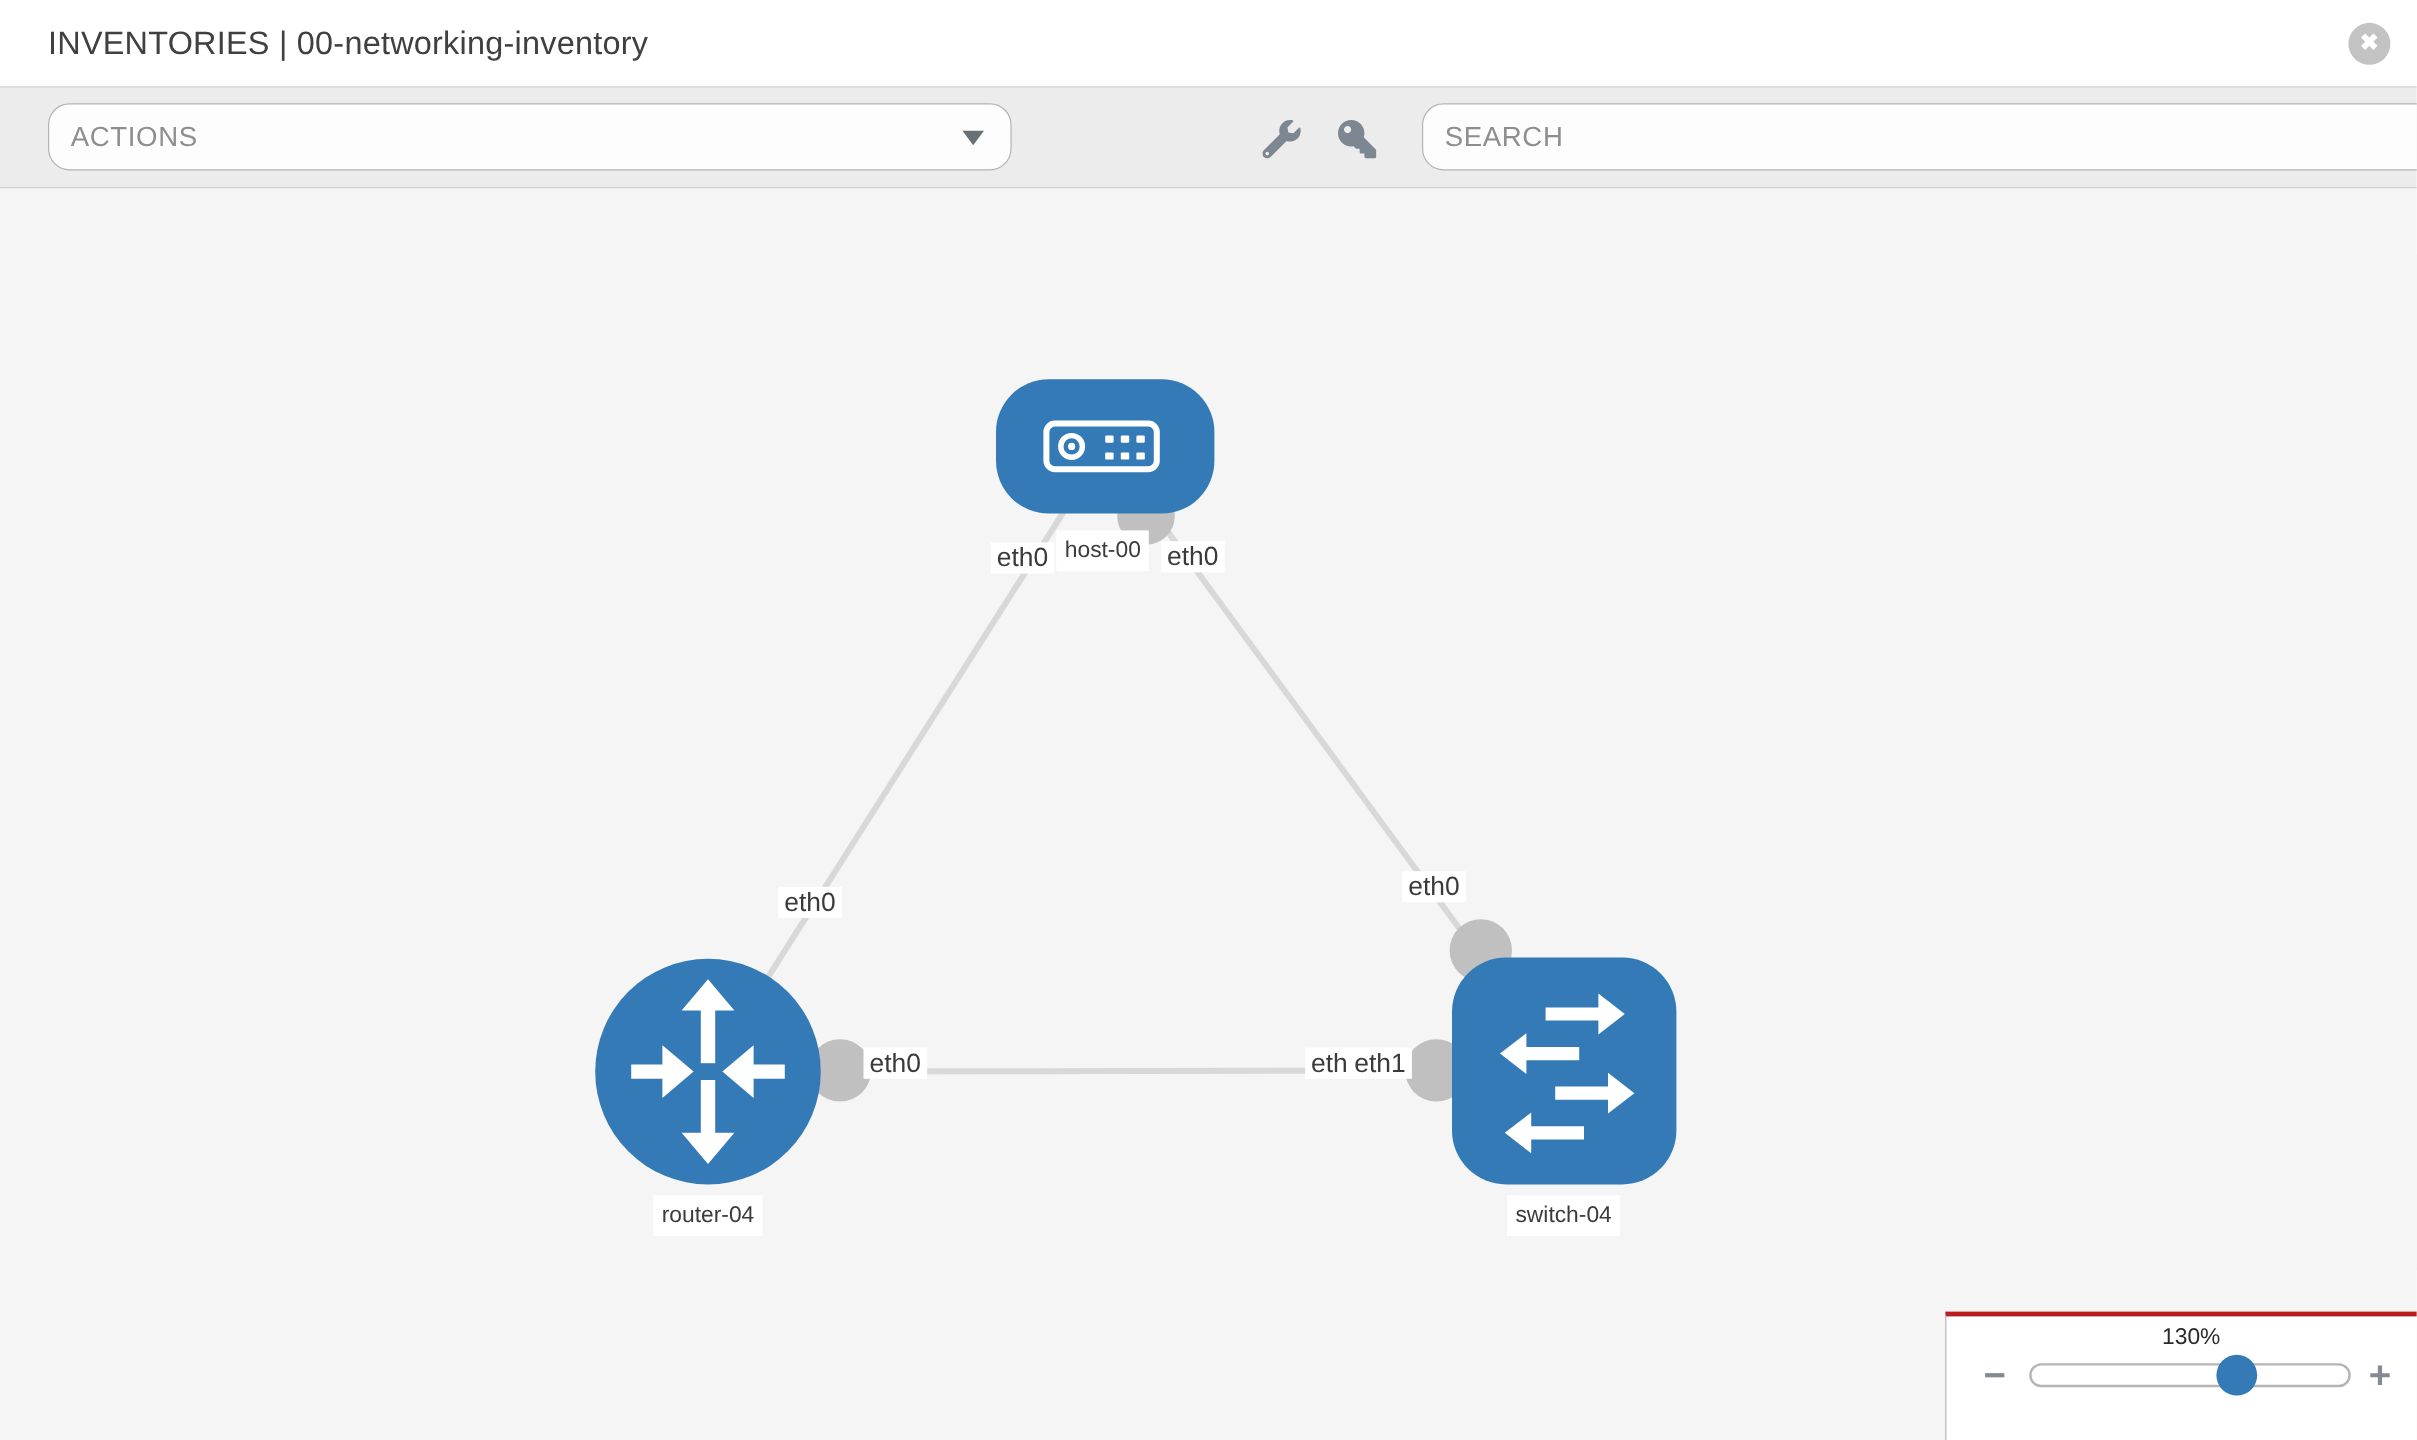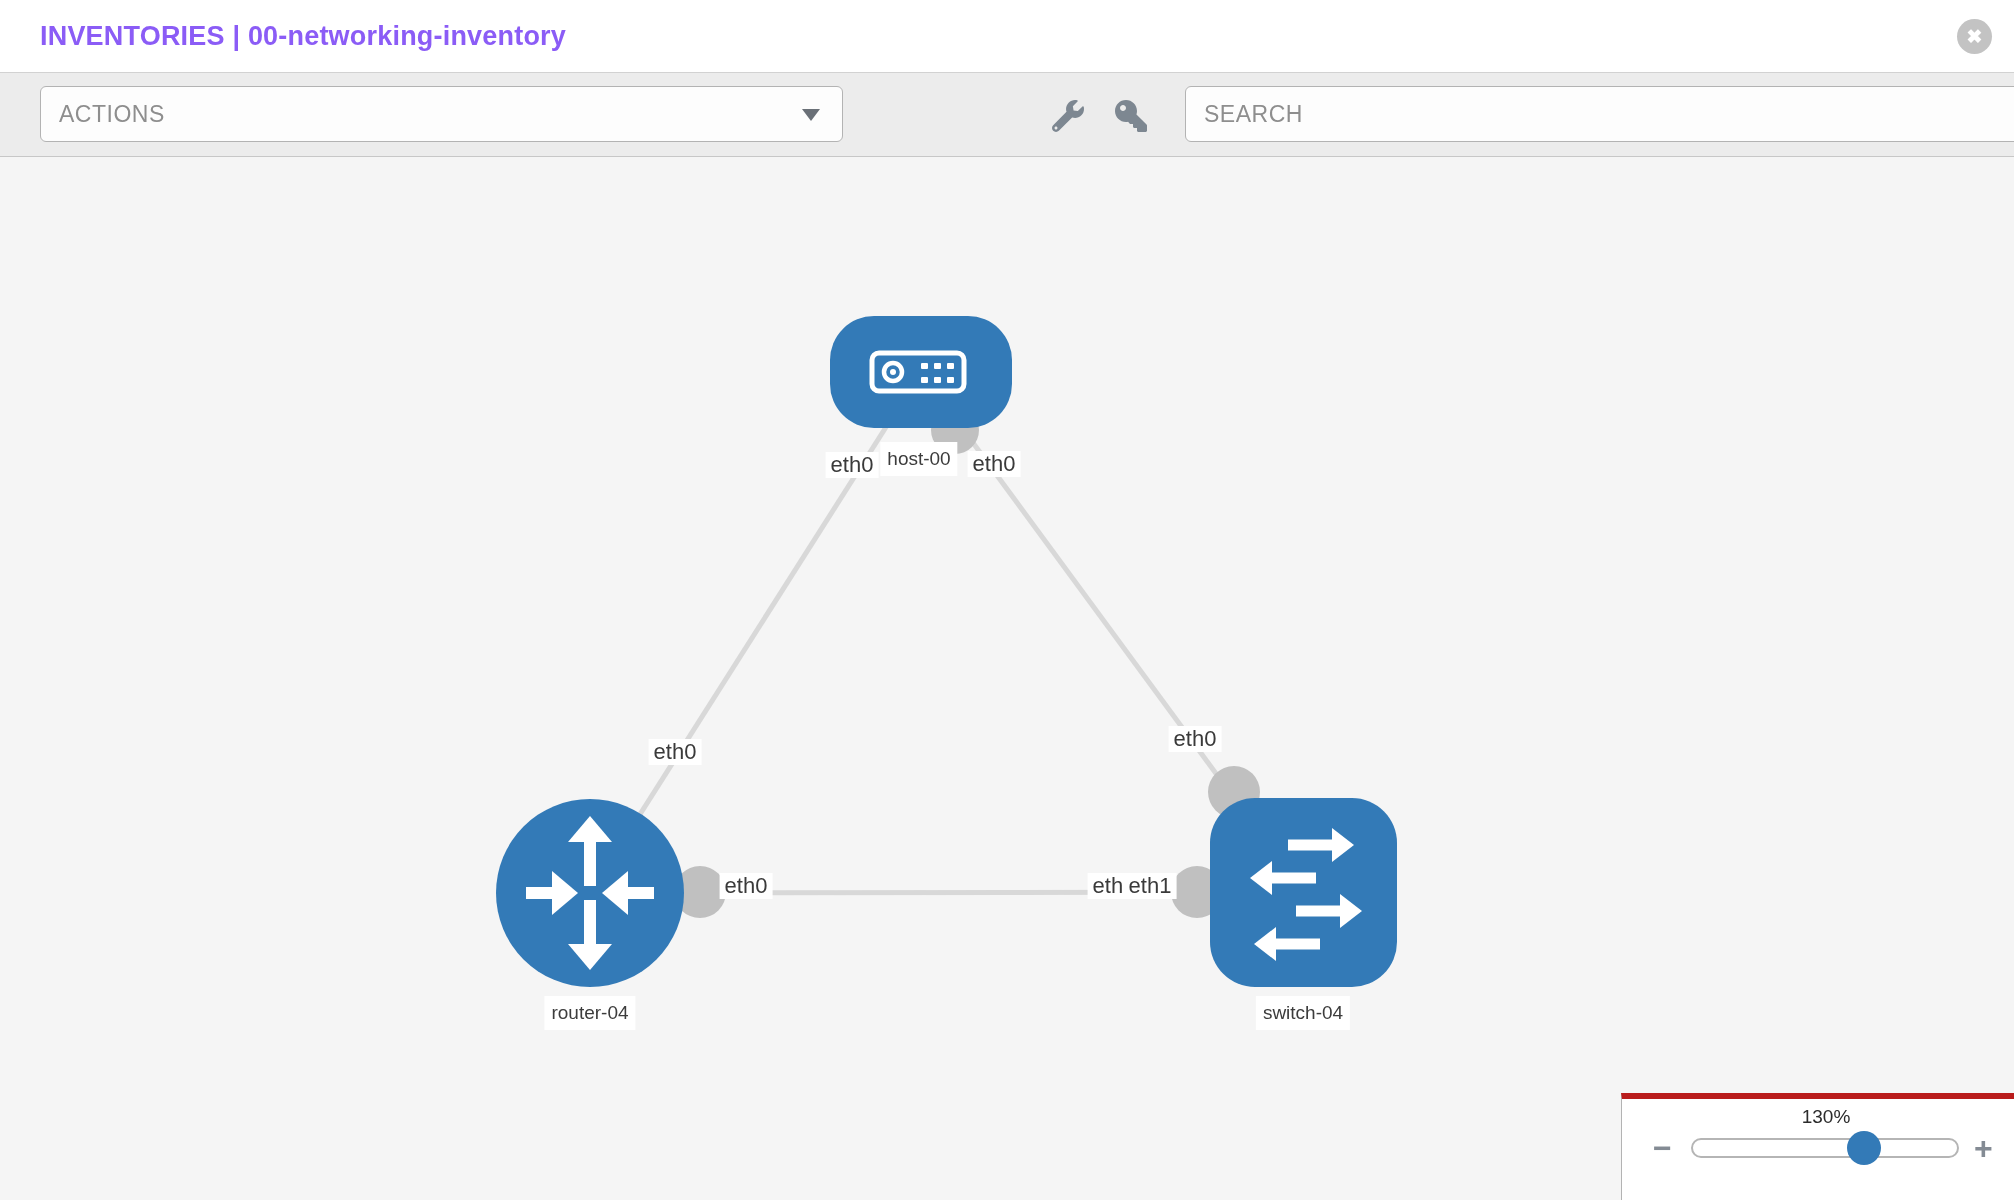--- a/index.html
+++ b/index.html
@@ -1,44 +1,44 @@
 <!DOCTYPE html>
 <html><head>
 <meta charset="utf-8">
 <style>
   * { margin:0; padding:0; box-sizing:border-box; }
   html,body { width:2014px; height:1200px; font-family:"Liberation Sans", sans-serif; }
   .app { position:relative; width:2014px; height:1200px; background:#fff; overflow:hidden; }
 
   
   .titlebar { position:absolute; left:0; top:0; width:2014px; height:72px; background:#fff; }
-  .titlebar h1 { position:absolute; left:40px; top:0; line-height:72px; font-size:27px; font-weight:bold; color:#8b5cf6; letter-spacing:.2px; }
+  .titlebar h1 { position:absolute; left:40px; top:0; line-height:72px; font-size:27px; font-weight:normal; color:#404040; letter-spacing:.2px; }
   .close-btn { position:absolute; right:22px; top:19px; width:35px; height:35px; border-radius:50%; background:#c3c3c3; color:#fff; text-align:center; line-height:35px; font-size:19px; font-weight:bold; cursor:pointer; }
 
   
   .toolbar { position:absolute; left:0; top:72px; width:2014px; height:85px; background:#ececec; border-top:1px solid #d2d2d2; border-bottom:1px solid #c7c7c7; }
-  .combo { position:absolute; top:13px; height:56px; background:#fdfdfd; border:1px solid #b3b3b3; border-radius:6px; }
+  .combo { position:absolute; top:13px; height:56px; background:#fdfdfd; border:1px solid #b3b3b3; border-radius:18px; }
   .combo-actions { left:40px; width:803px; }
   .combo-search { left:1185px; width:928px; }
   .combo .combo-text { position:absolute; left:18px; top:0; line-height:54px; font-size:23px; color:#8e8e8e; letter-spacing:.5px; }
   .caret { position:absolute; right:22px; top:22px; width:0; height:0; border-left:9px solid transparent; border-right:9px solid transparent; border-top:12px solid #6a7077; }
   .tool-icon { position:absolute; top:27px; width:32px; height:32px; cursor:pointer; }
   .tool-icon svg { width:32px; height:32px; fill:#7d8791; }
   .tool-wrench { left:1052px; }
   .tool-key   { left:1115px; }
 
   
   .canvas { position:absolute; left:0; top:157px; width:2014px; height:1043px; background:#f5f5f5; }
   .canvas svg.topo { position:absolute; left:0; top:0; }
 
   .chip { position:absolute; transform:translate(-50%,-50%); background:#fff; color:#3a3a3a; font-size:22px; line-height:24px; padding:1px 5px; white-space:nowrap; }
   .node-label { font-size:19px; line-height:32px; padding:1px 7px; color:#3c3c3c; }
 
   
-  .zoom-panel { position:absolute; left:1621px; top:936px; width:393px; height:107px; background:#fff; border-left:1px solid #b3b3b3; border-top:6px solid #b91c1c; }
+  .zoom-panel { position:absolute; left:1621px; top:936px; width:393px; height:107px; background:#fff; border-left:1px solid #b3b3b3; border-top:4px solid #b91c1c; }
   .zoom-value { position:absolute; left:204px; top:7px; transform:translateX(-50%); font-size:19px; color:#2b2b2b; }
   .zoom-minus, .zoom-plus { position:absolute; top:30px; font-size:32px; font-weight:bold; color:#848b94; cursor:pointer; line-height:38px; }
   .zoom-minus { left:31px; }
   .zoom-plus  { left:352px; }
   .zoom-track { position:absolute; left:69px; top:39px; width:268px; height:20px; background:#fff; border:2px solid #b5b5b5; border-radius:10px; cursor:pointer; }
   .zoom-knob  { position:absolute; left:225px; top:32px; width:34px; height:34px; border-radius:50%; background:#337ab7; cursor:grab; }
 </style>
 </head>
 <body>
 

